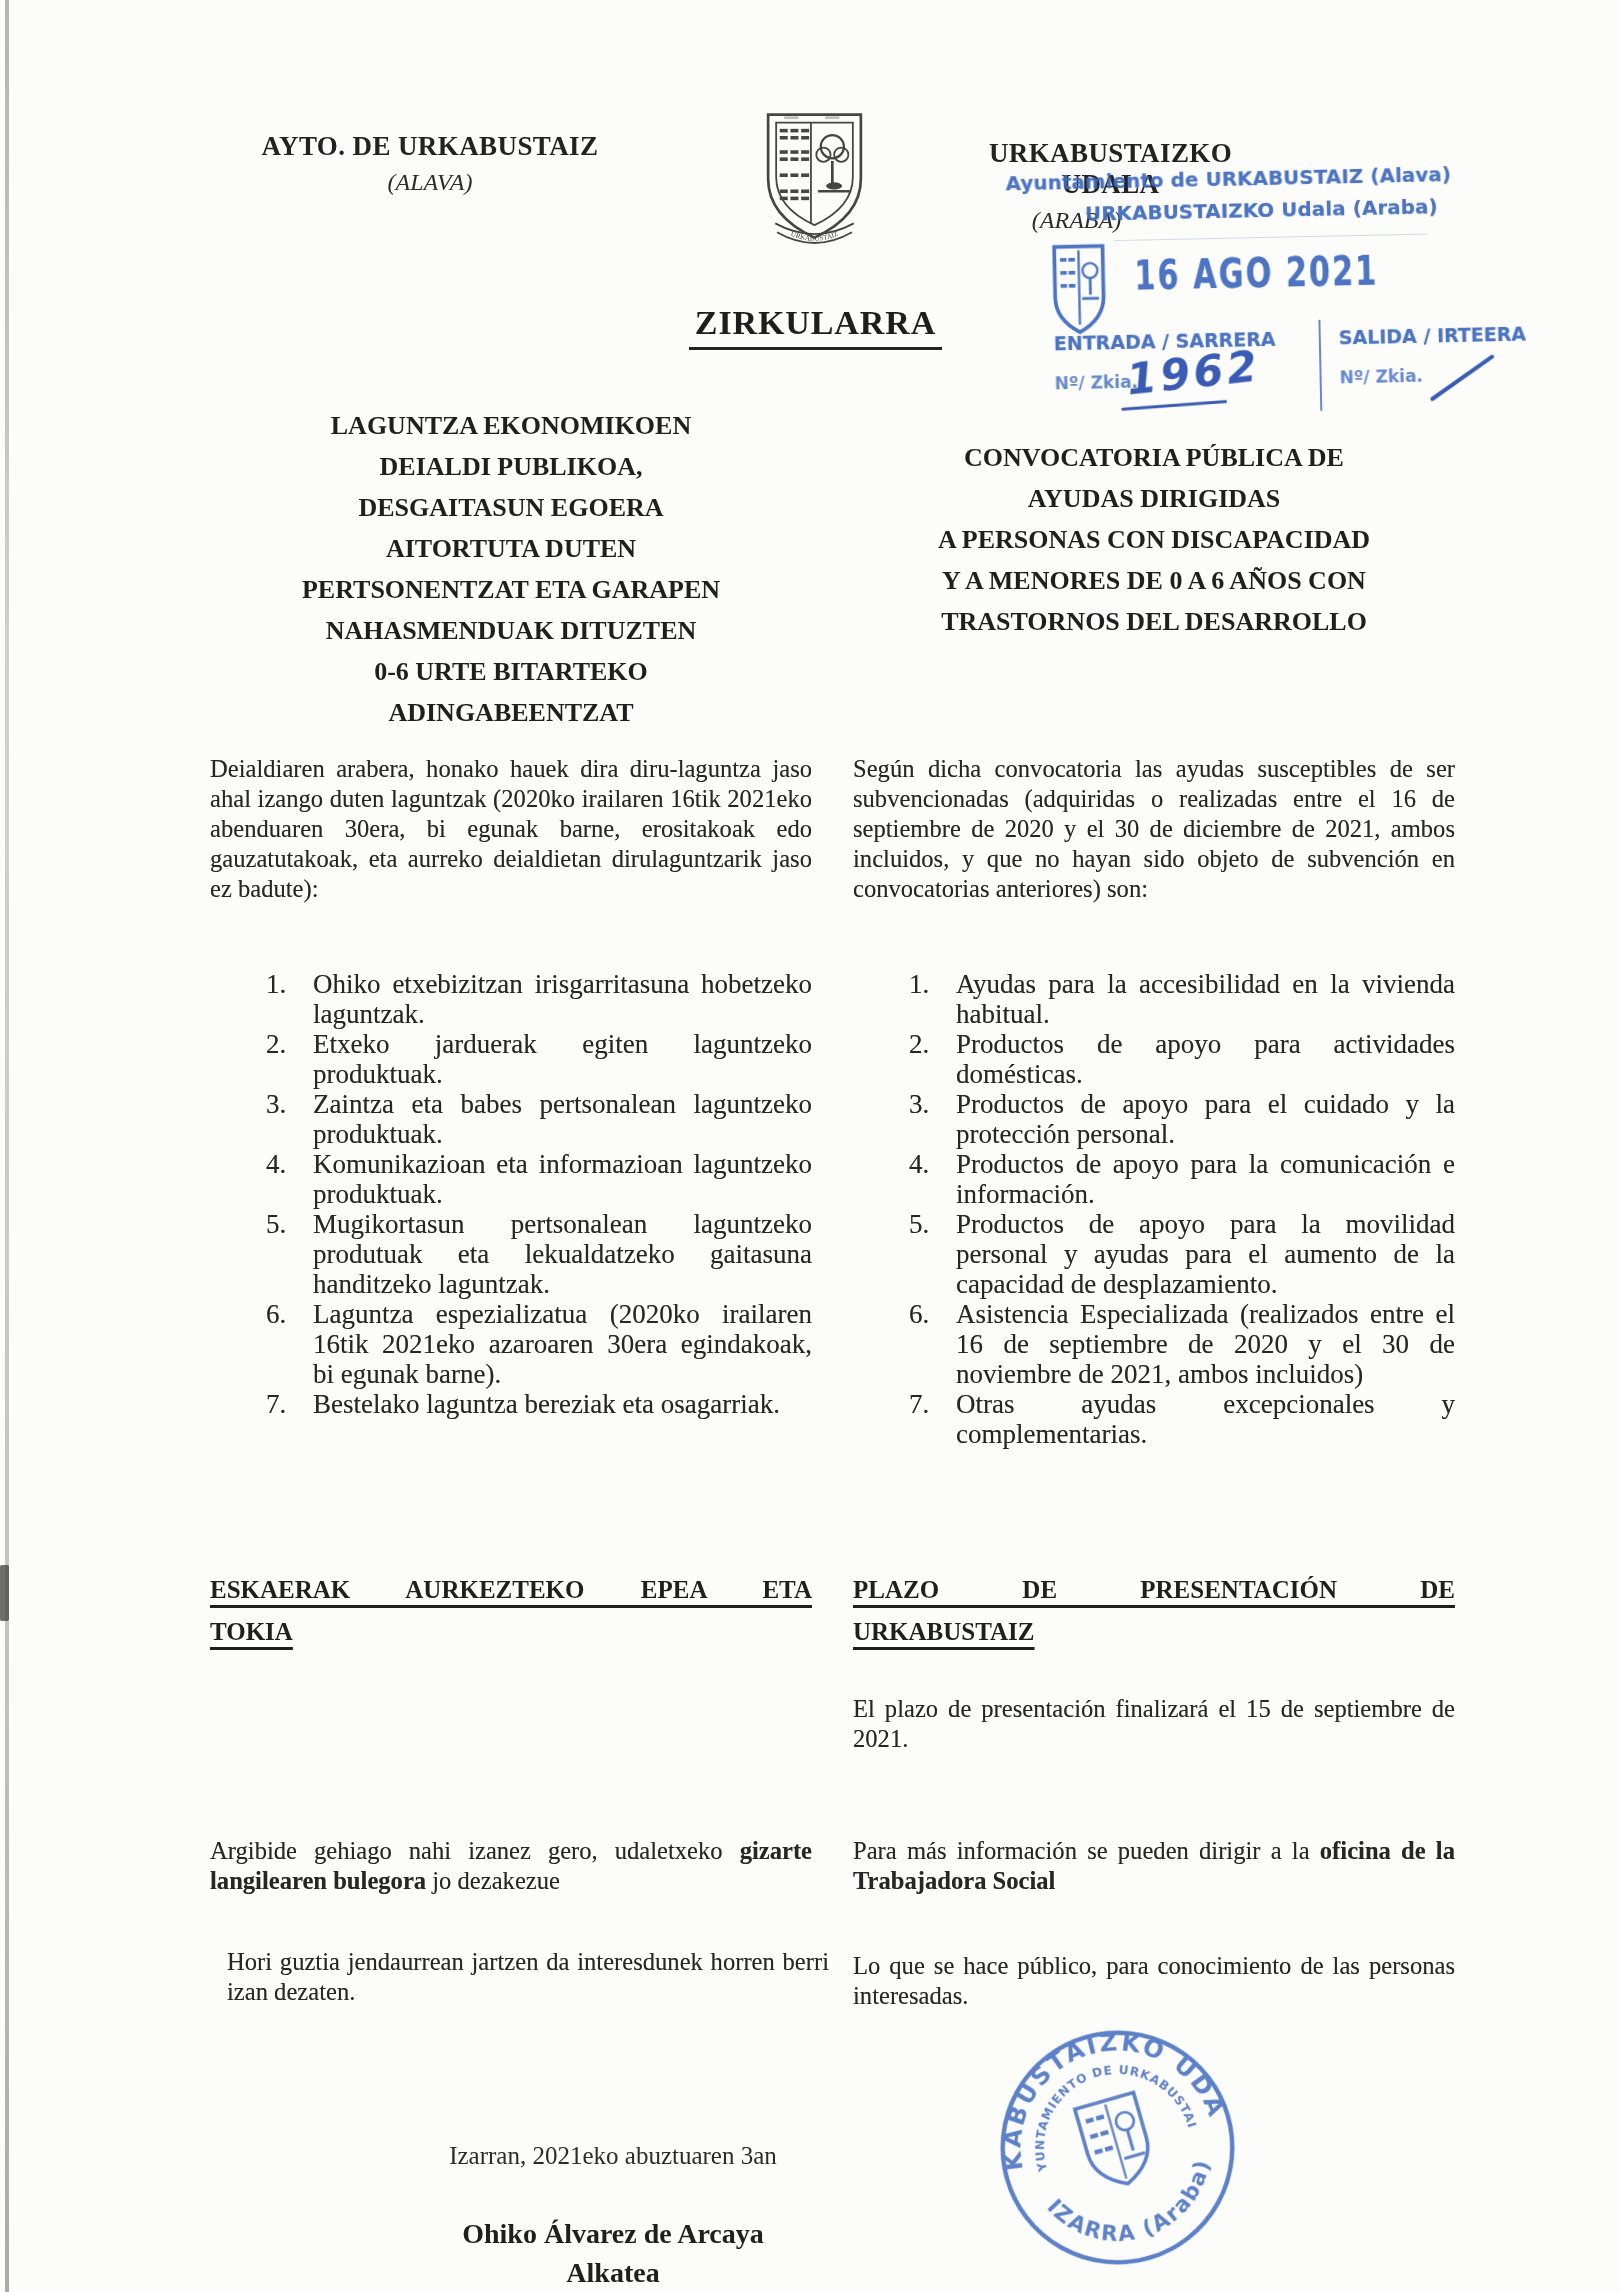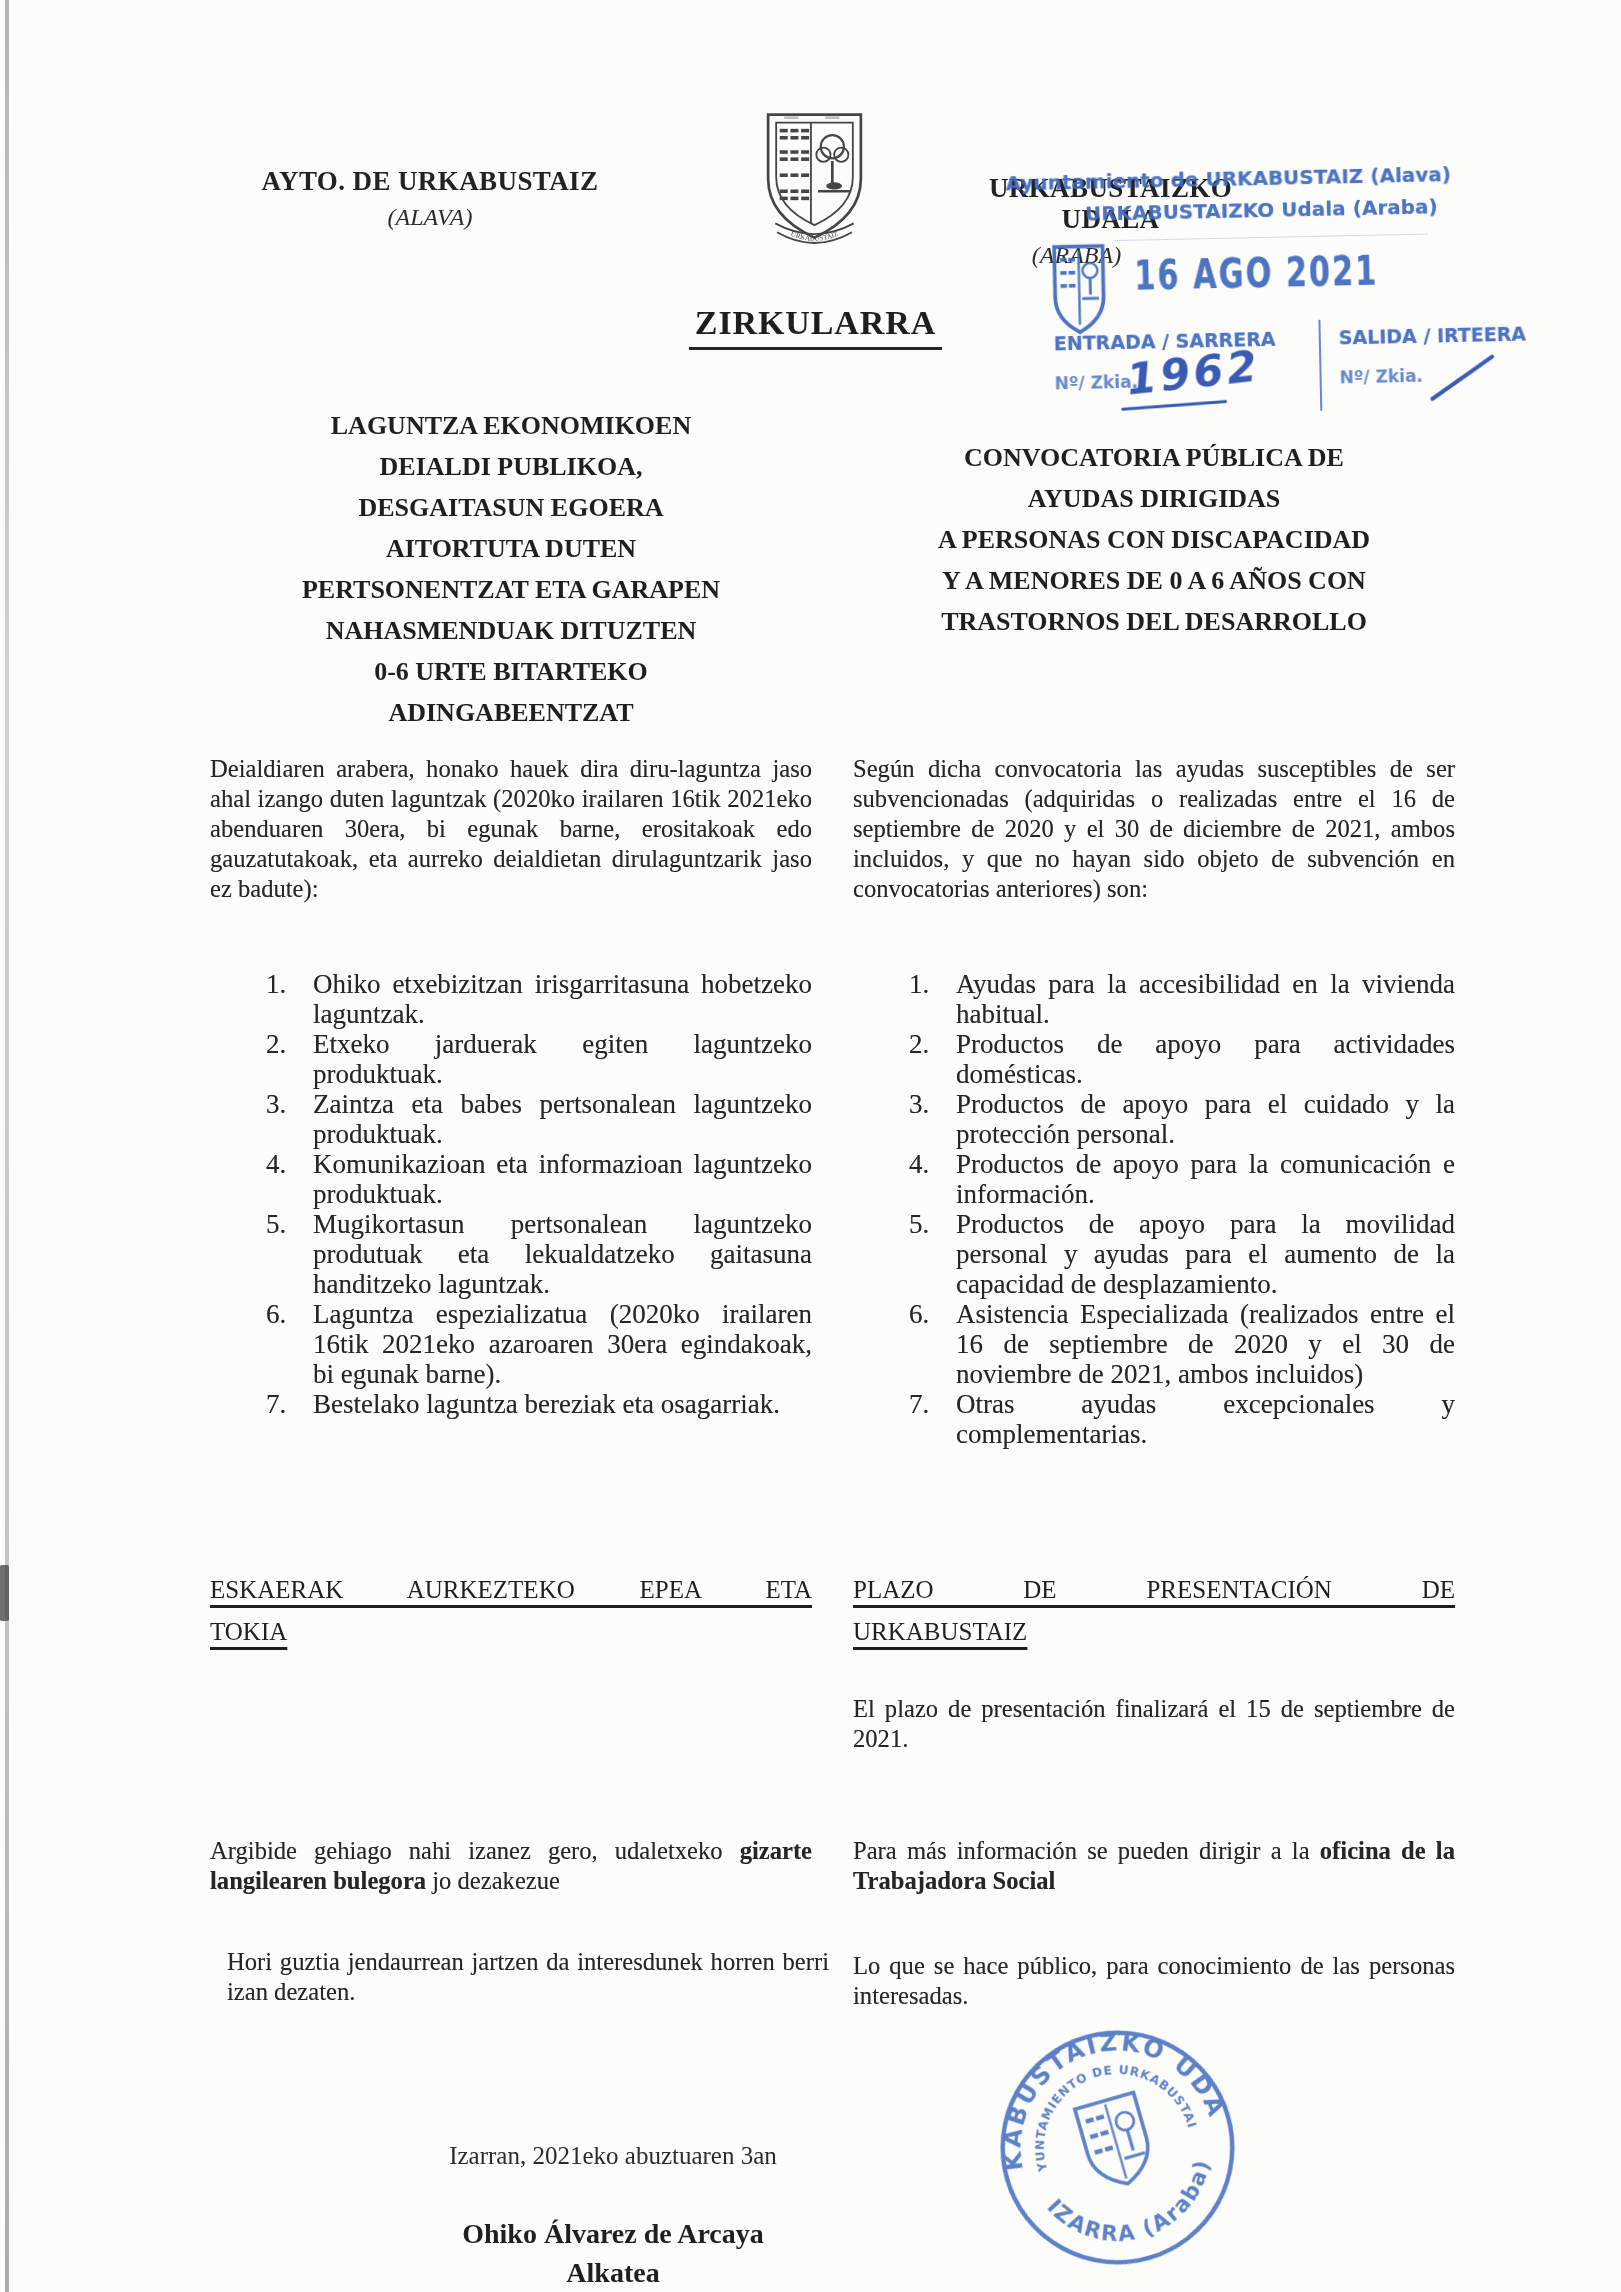--- a/index.html
+++ b/index.html
@@ -13,21 +13,21 @@
     overflow:hidden;
   }
   
   .scan-edge{position:absolute;left:5.4px;top:0;width:3.6px;height:2293px;
     background:linear-gradient(180deg,#9c9c9c,#c2c2c0 30%,#b0b0ae 70%,#8f8f8d);opacity:.75;}
   .scan-blot{position:absolute;left:0;top:1565px;width:9px;height:56px;background:#4a4a48;border-radius:1.8px;opacity:.8;}
 
   .blk{position:absolute;}
 
   
-  .org{ text-align:center;margin-top:35px; }
+  .org{ text-align:center; }
   .org-name{font-weight:bold;font-size:27px;letter-spacing:0.4px;color:#222;}
   .org-sub{font-style:italic;font-size:24px;margin-top:7.2px;color:#2c2c2c;}
   .org-sub.shifted{transform:translateX(-34px);}
   .crest-icon{position:absolute;left:761px;top:109px;}
 
   
   .registry{position:absolute;left:1001px;top:167px;width:524px;height:269px;
     color:#3f6abf;font-family:"DejaVu Sans", sans-serif;
     transform:rotate(-1.2deg);opacity:.93;filter:blur(0.3px);}
   .registry .rs-line{position:absolute;font-size:19.7px;font-weight:700;letter-spacing:0.2px;white-space:nowrap;
@@ -58,21 +58,21 @@
     border-bottom:3.6px solid #242424;padding:0 5.4px 4.5px 5.4px;}
 
   
   .col-title{font-size:26px;font-weight:bold;line-height:41px;text-align:center;white-space:pre-line;color:#1f1f1f;}
   .body-text{font-size:24.6px;line-height:30px;text-align:justify;color:#262626;
     text-shadow:0 0 0.5px rgba(40,40,40,.4);}
   .itemlist{list-style:none;counter-reset:it;margin:0;padding:0;}
   .itemlist li{counter-increment:it;position:relative;margin-left:103px;text-align:justify;
     font-size:27px;line-height:30px;color:#262626;text-shadow:0 0 0.5px rgba(40,40,40,.4);}
   .itemlist li::before{content:counter(it) ".";position:absolute;left:-47px;}
-  .sec-head{margin:0;font-size:25px;font-weight:normal;line-height:42px;color:#1f1f1f;}
+  .sec-head{margin:0;font-size:25px;font-weight:bold;line-height:42px;color:#1f1f1f;}
   .sec-head .line{display:block;text-decoration:underline;text-decoration-thickness:2.7px;text-underline-offset:7.2px;}
   .sec-head .jline{text-align:justify;text-align-last:justify;}
 
   
   .dateline{font-size:25px;text-align:center;}
   .signature{text-align:center;font-weight:bold;font-size:28px;color:#1f1f1f;line-height:39px;}
   .round-stamp{position:absolute;left:983px;top:2013px;transform:rotate(-16deg);opacity:.84;filter:blur(0.3px);}
 </style>
 </head>
 <body>

